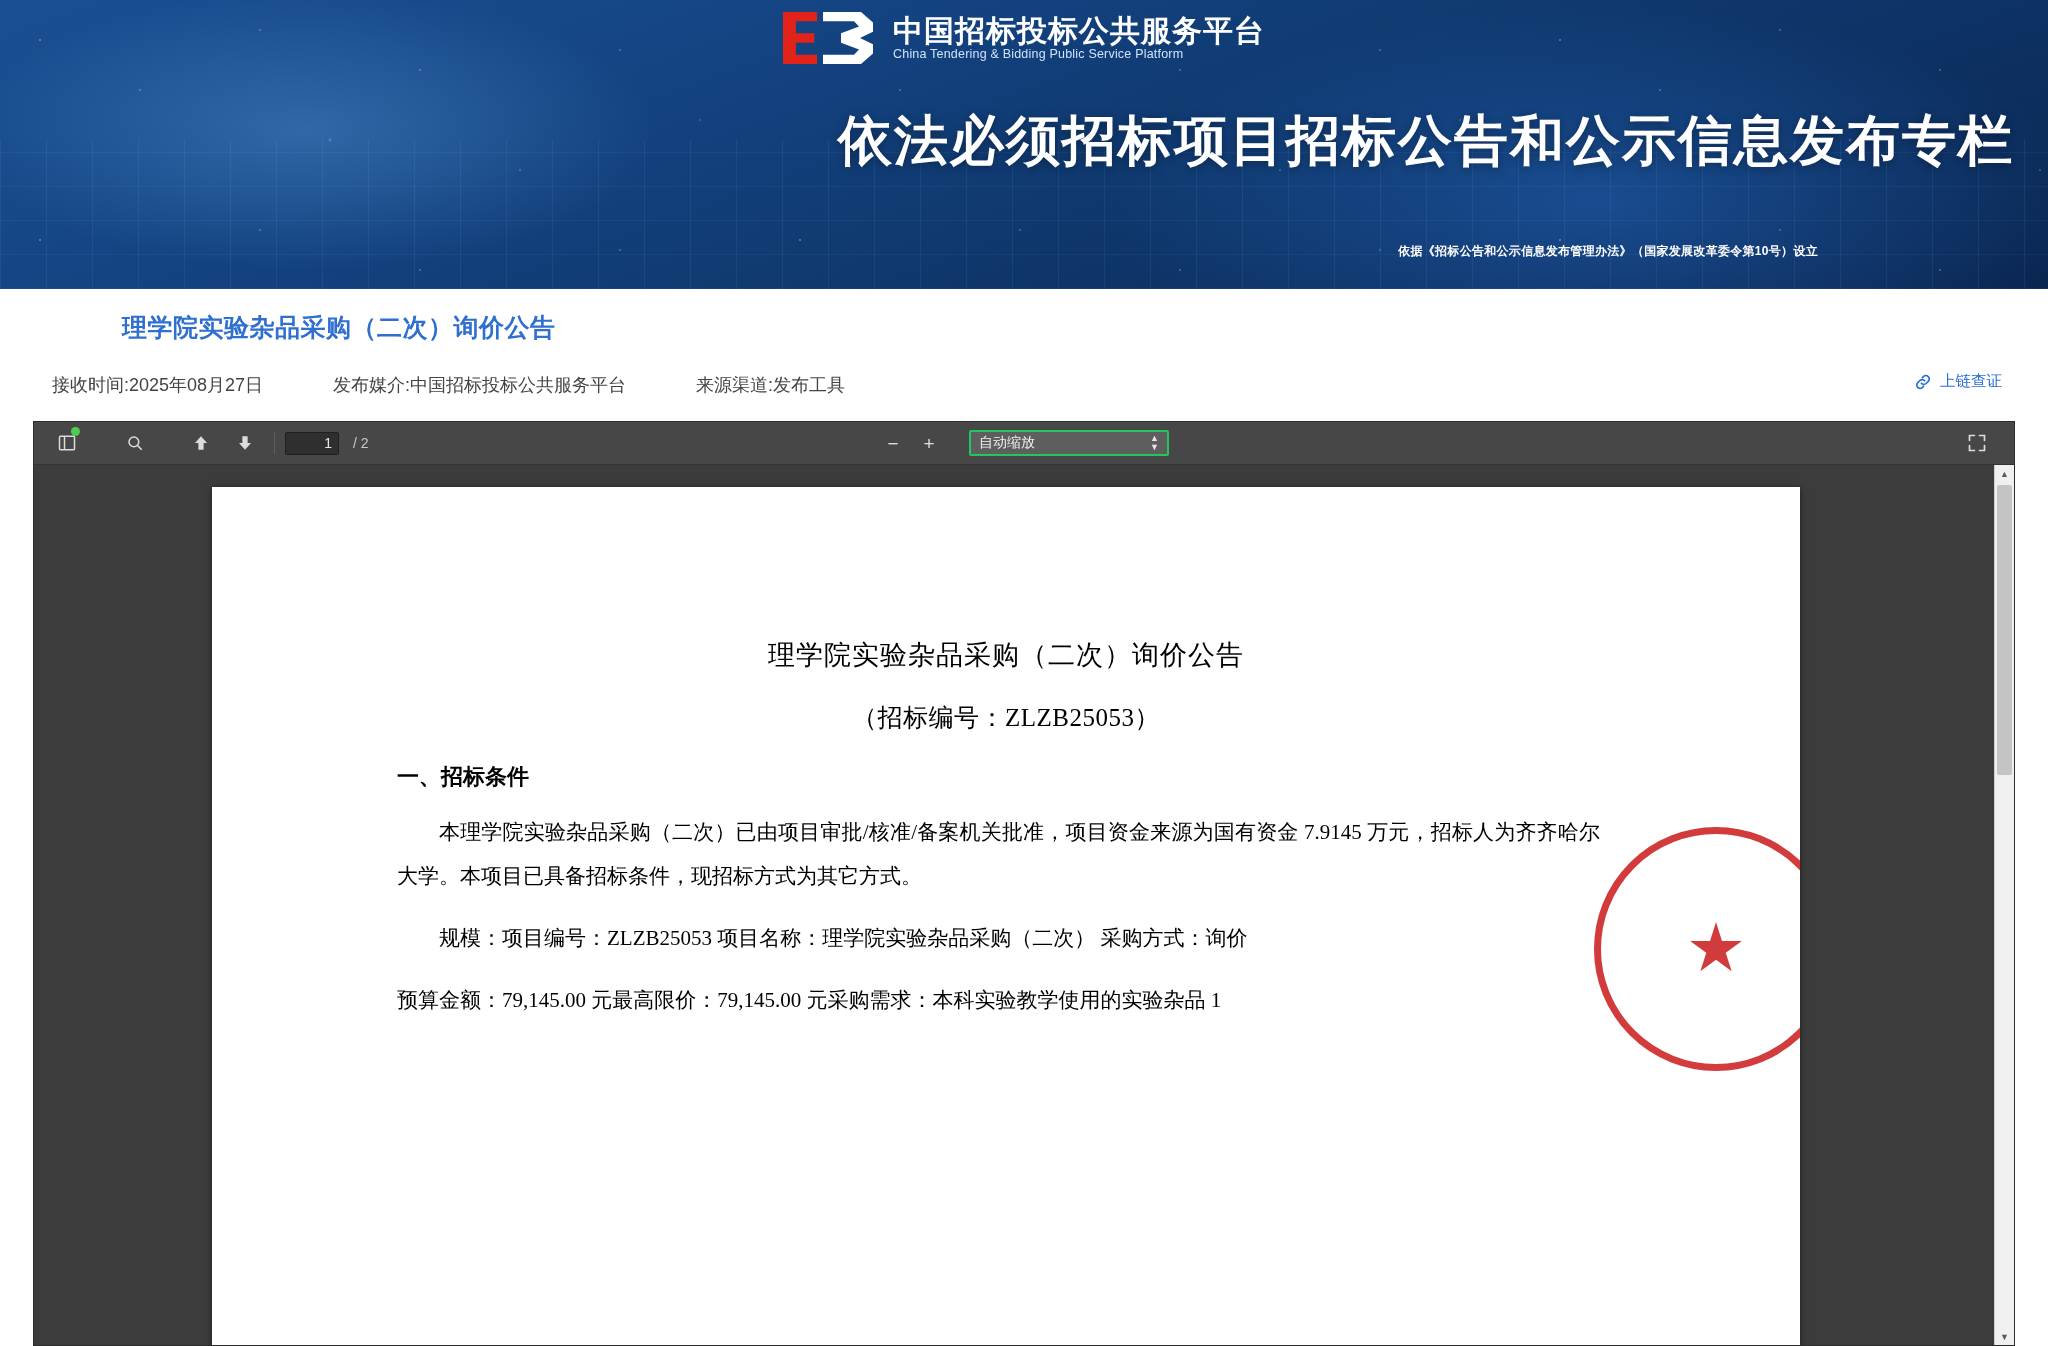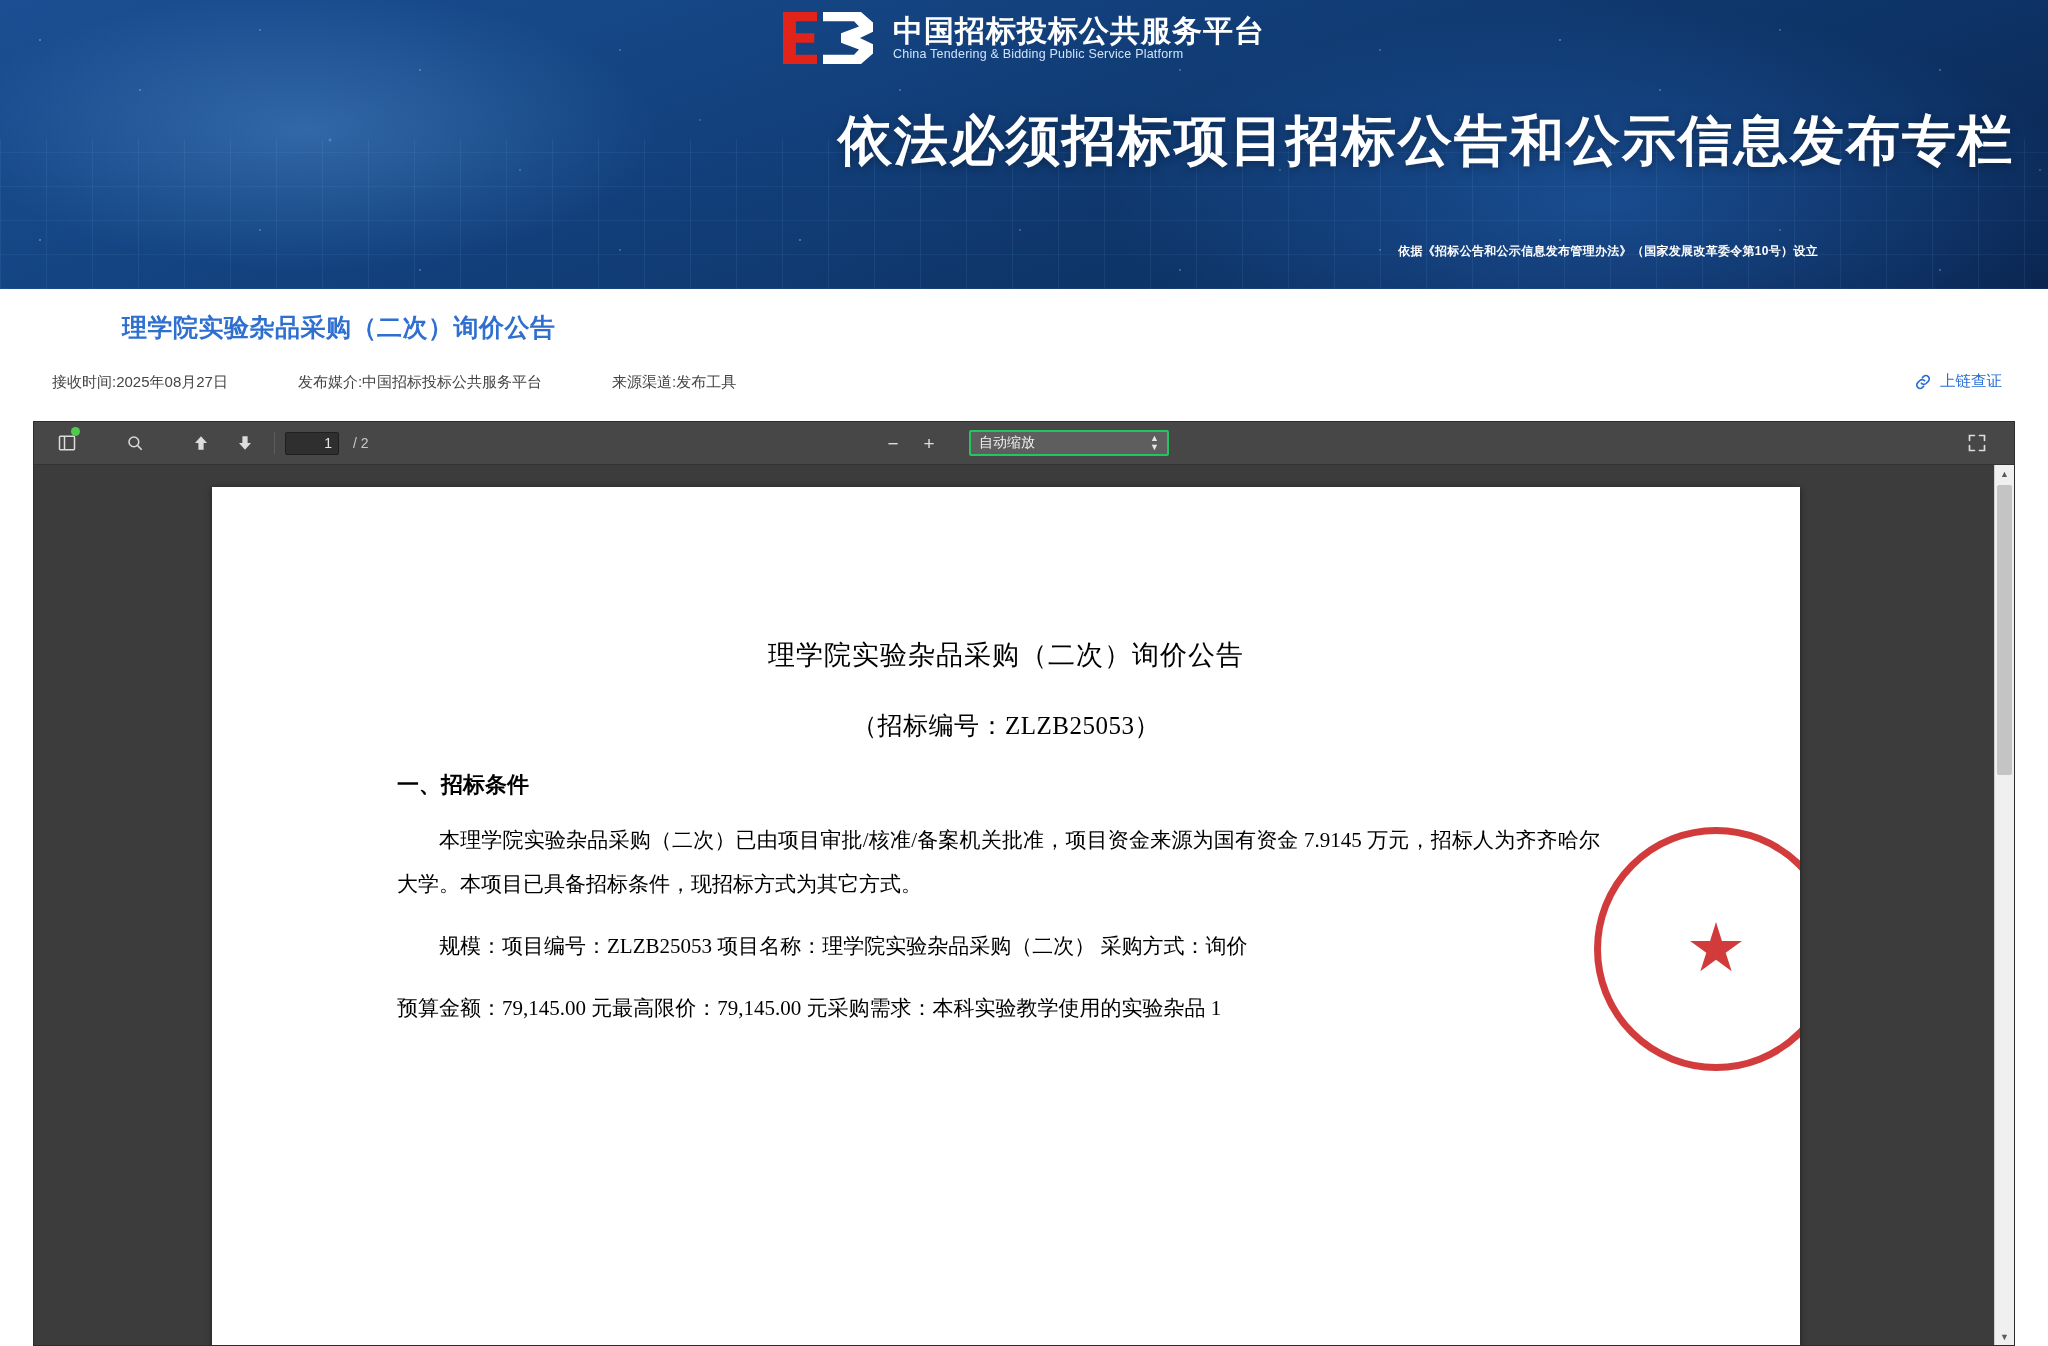--- a/index.html
+++ b/index.html
@@ -130,21 +130,21 @@
     font-weight: bold;
     letter-spacing: 0.5px;
   }
   .meta-row {
     position: absolute;
     left: 52px;
     top: 84px;
     right: 40px;
     display: flex;
     align-items: center;
-    font-size: 15px;
+    font-size: 18px;
     color: #444;
   }
   .meta-item { margin-right: 70px; white-space: nowrap; }
   .meta-item:last-of-type { margin-right: 0; }
   .chain-verify {
     position: absolute;
     right: 46px;
     top: 82px;
     display: flex;
     align-items: center;
@@ -284,21 +284,21 @@
   }
   .doc-title {
     text-align: center;
     font-size: 27px;
     margin-top: 150px;
     letter-spacing: 1px;
   }
   .doc-subtitle {
     text-align: center;
     font-size: 25px;
-    margin-top: 36px;
+    margin-top: 28px;
     letter-spacing: 0.5px;
   }
   .doc-region {
     margin-top: 76px;
     margin-left: 185px;
     font-size: 21px;
   }
   .doc-h2 {
     margin-left: 185px;
     margin-top: 28px;

